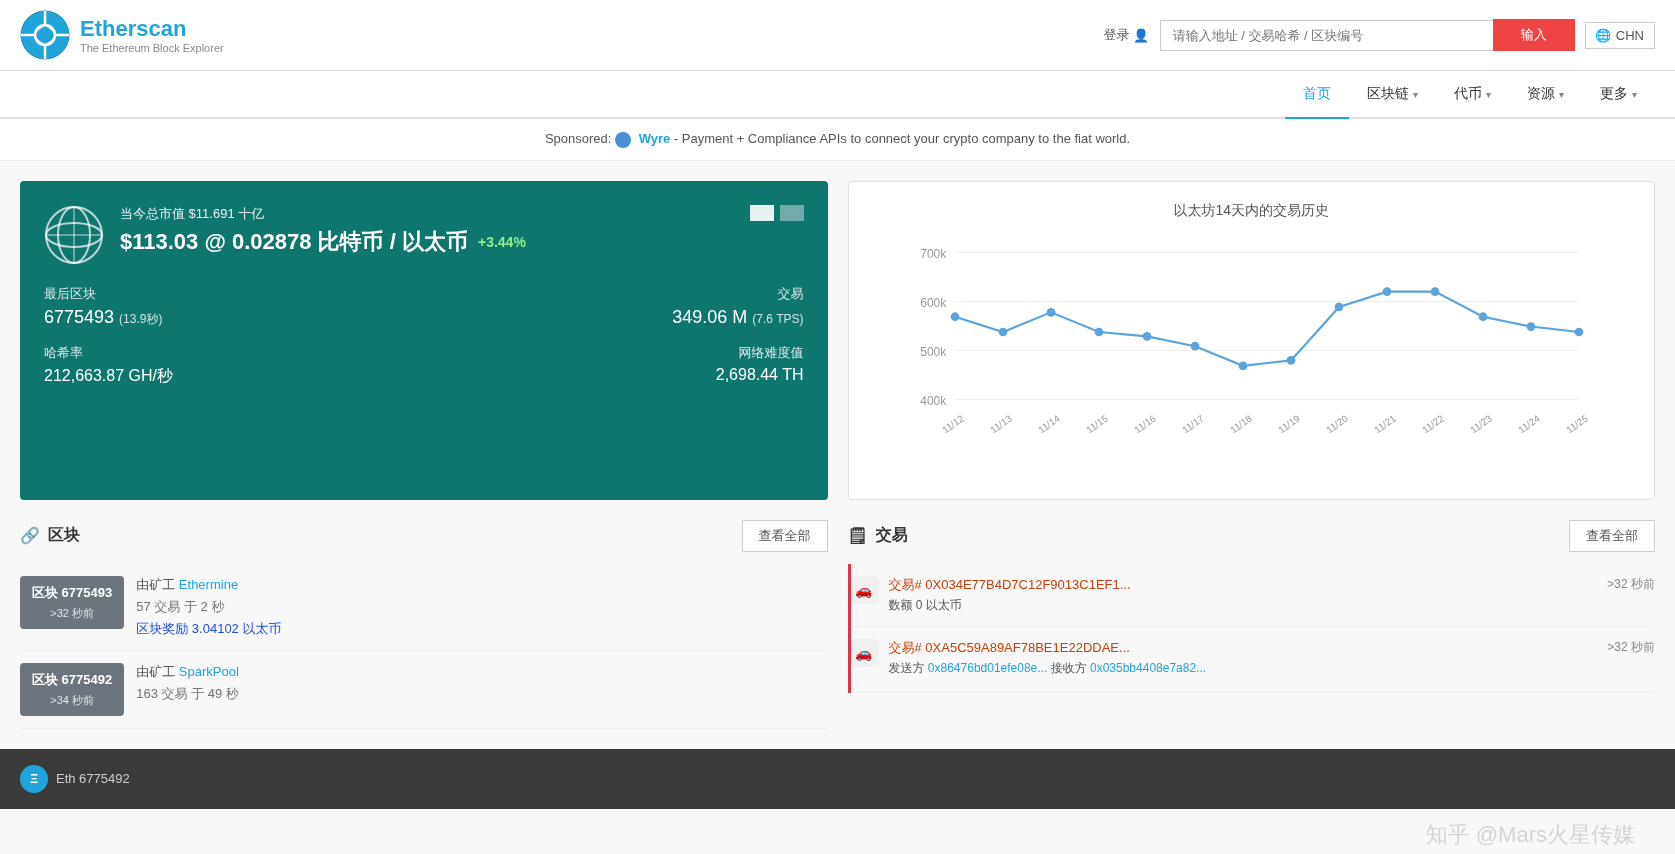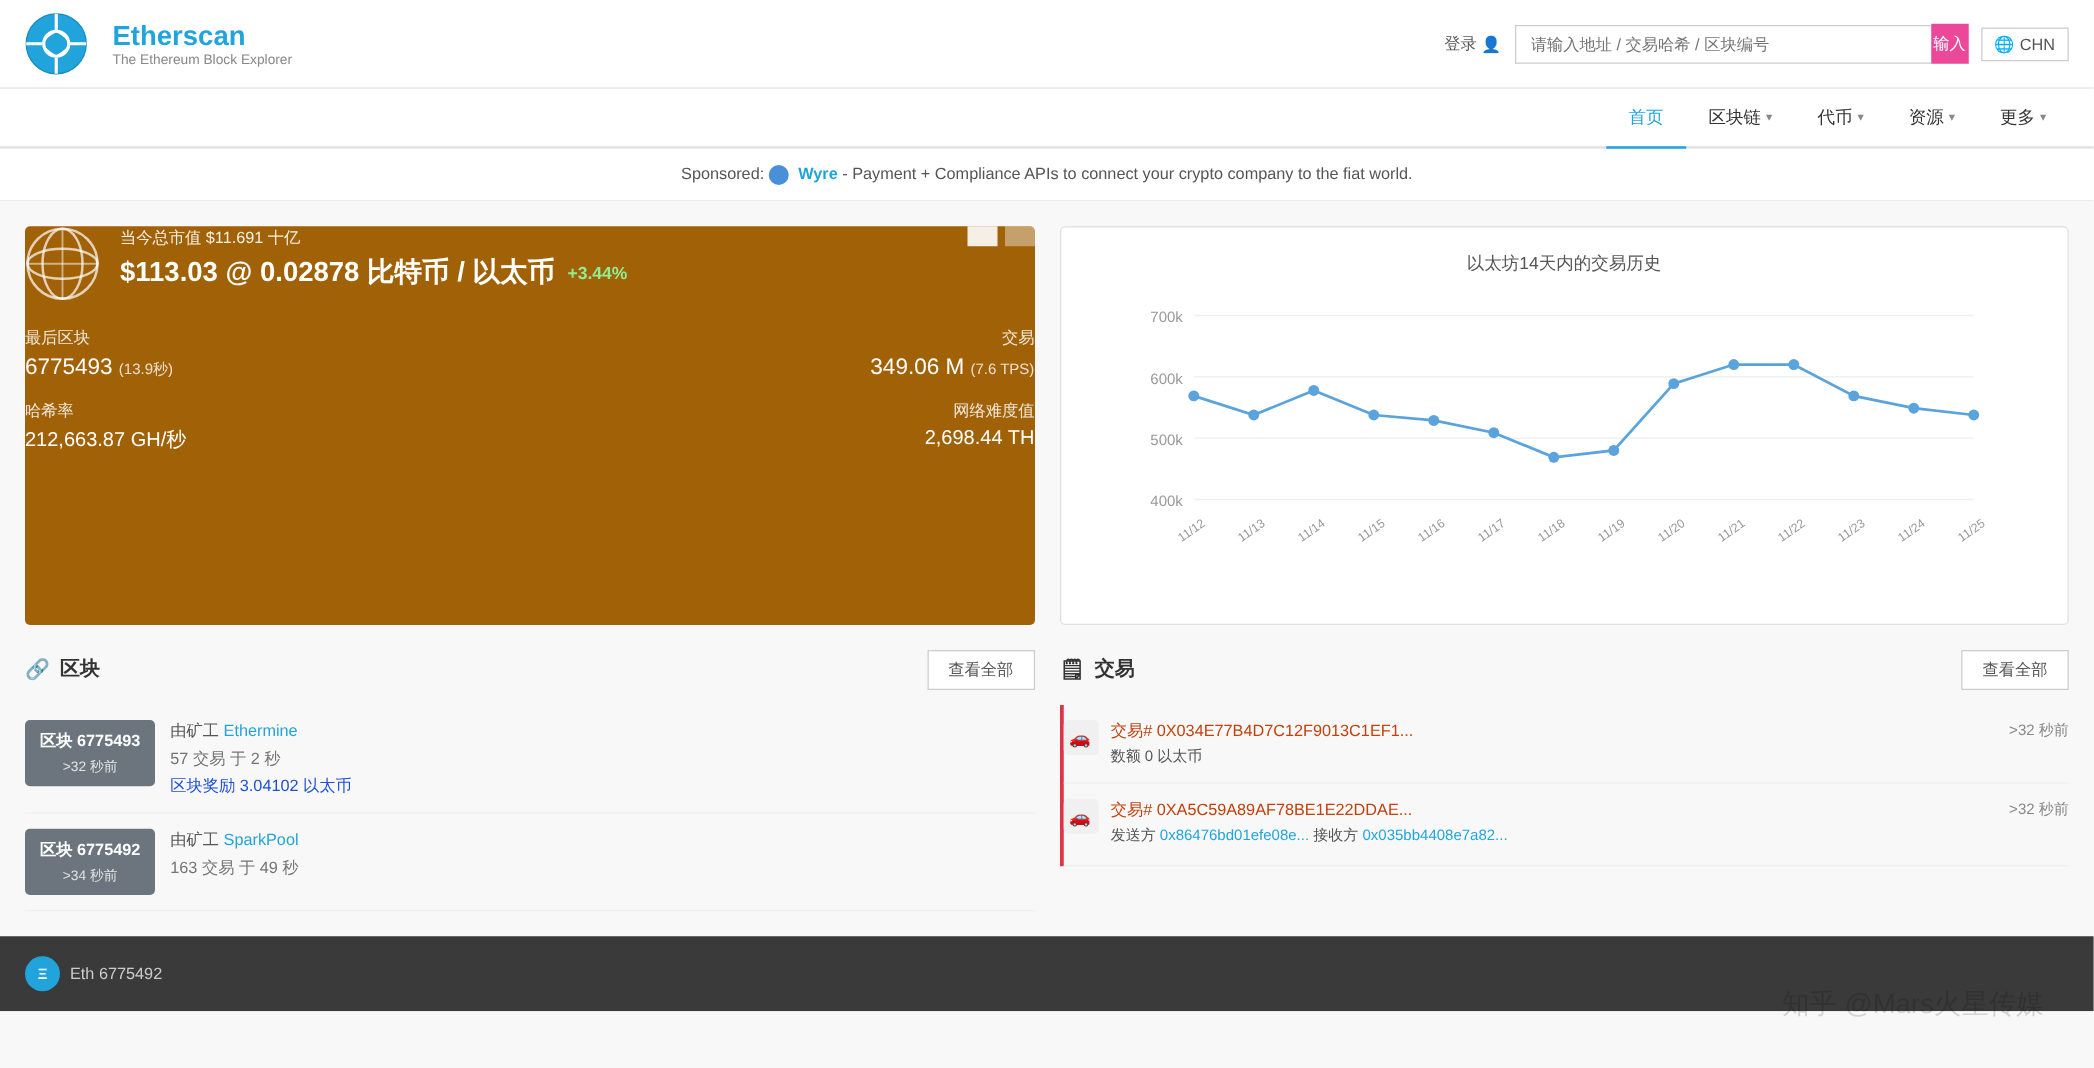--- a/index.html
+++ b/index.html
@@ -10,21 +10,21 @@
       background: #fff;
       border-bottom: 1px solid #e0e0e0;
       padding: 10px 20px;
       display: flex;
       align-items: center;
       justify-content: space-between;
     }
     .logo-area {
       display: flex;
       align-items: center;
-      gap: 20px;
+      gap: 10px;
     }
     .logo-icon {
       width: 50px;
       height: 50px;
     }
     .logo-text h1 {
       font-size: 22px;
       color: #21a4dc;
       font-weight: bold;
     }
@@ -52,24 +52,24 @@
     .search-input {
       width: 333px;
       padding: 7px 12px;
       border: 1px solid #ccc;
       border-right: none;
       font-size: 13px;
       outline: none;
       color: #701a75;
     }
     .search-btn {
-      background: #ec4899;
+      background: #ef4444;
       color: #fff;
       border: none;
-      padding: 7px 2px;
+      padding: 7px 28px;
       cursor: pointer;
       font-size: 13px;
     }
     .lang-btn {
       display: flex;
       align-items: center;
       gap: 4px;
       font-size: 13px;
       color: #555;
       cursor: pointer;
@@ -128,22 +128,23 @@
     
     .main-content {
       padding: 20px;
       display: grid;
       grid-template-columns: 1fr 1fr;
       gap: 20px;
     }
 
     
     .stats-card {
-      background: #a16207;
+      background: #0f766e;
       color: #fff;
+      padding: 24px;
       border-radius: 4px;
     }
     .stats-top {
       display: flex;
       align-items: flex-start;
       gap: 16px;
       margin-bottom: 20px;
     }
     .globe-icon {
       width: 60px;
@@ -335,21 +336,21 @@
       font-size: 12px;
       color: #555;
       margin-bottom: 3px;
     }
     .tx-addresses a { color: #21a4dc; text-decoration: none; }
     .tx-amount { font-size: 12px; color: #555; }
 
     
     .watermark {
       position: fixed;
-      bottom: 36px;
+      bottom: 4px;
       right: 40px;
       font-size: 22px;
       color: rgba(0,0,0,0.15);
       pointer-events: none;
     }
 
     
     .footer-bar {
       background: #3a3a3a;
       color: #ccc;

